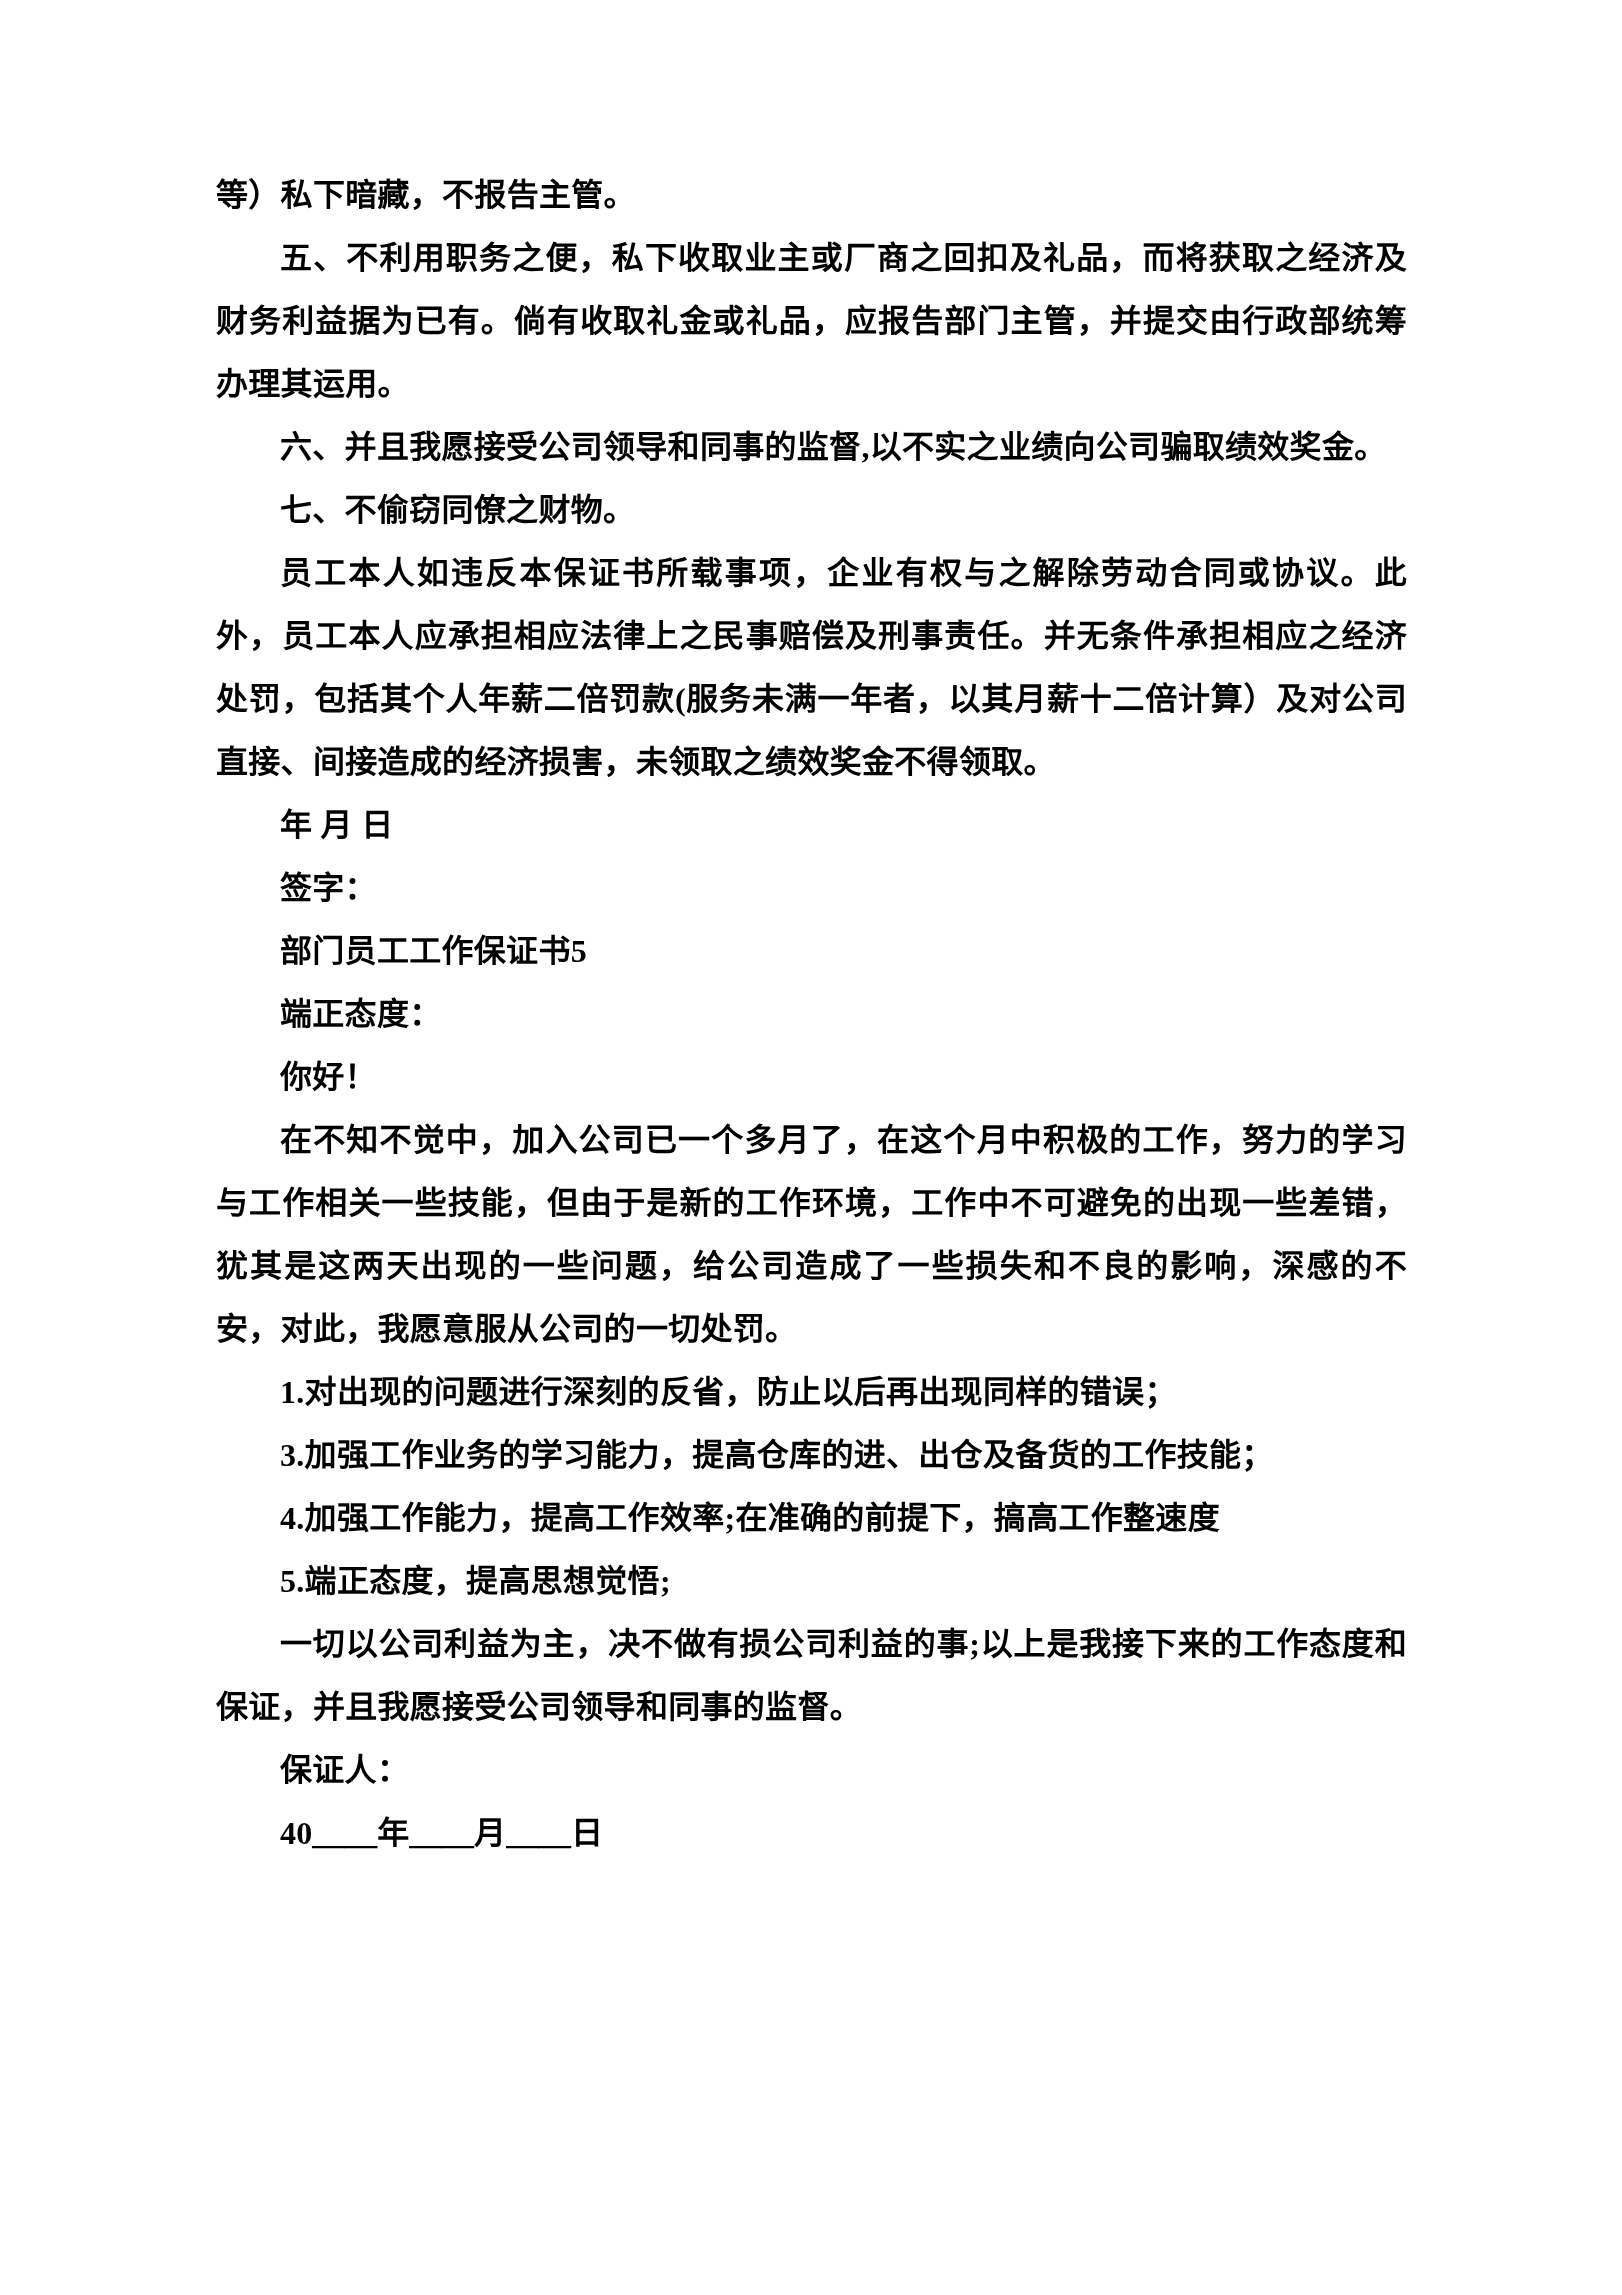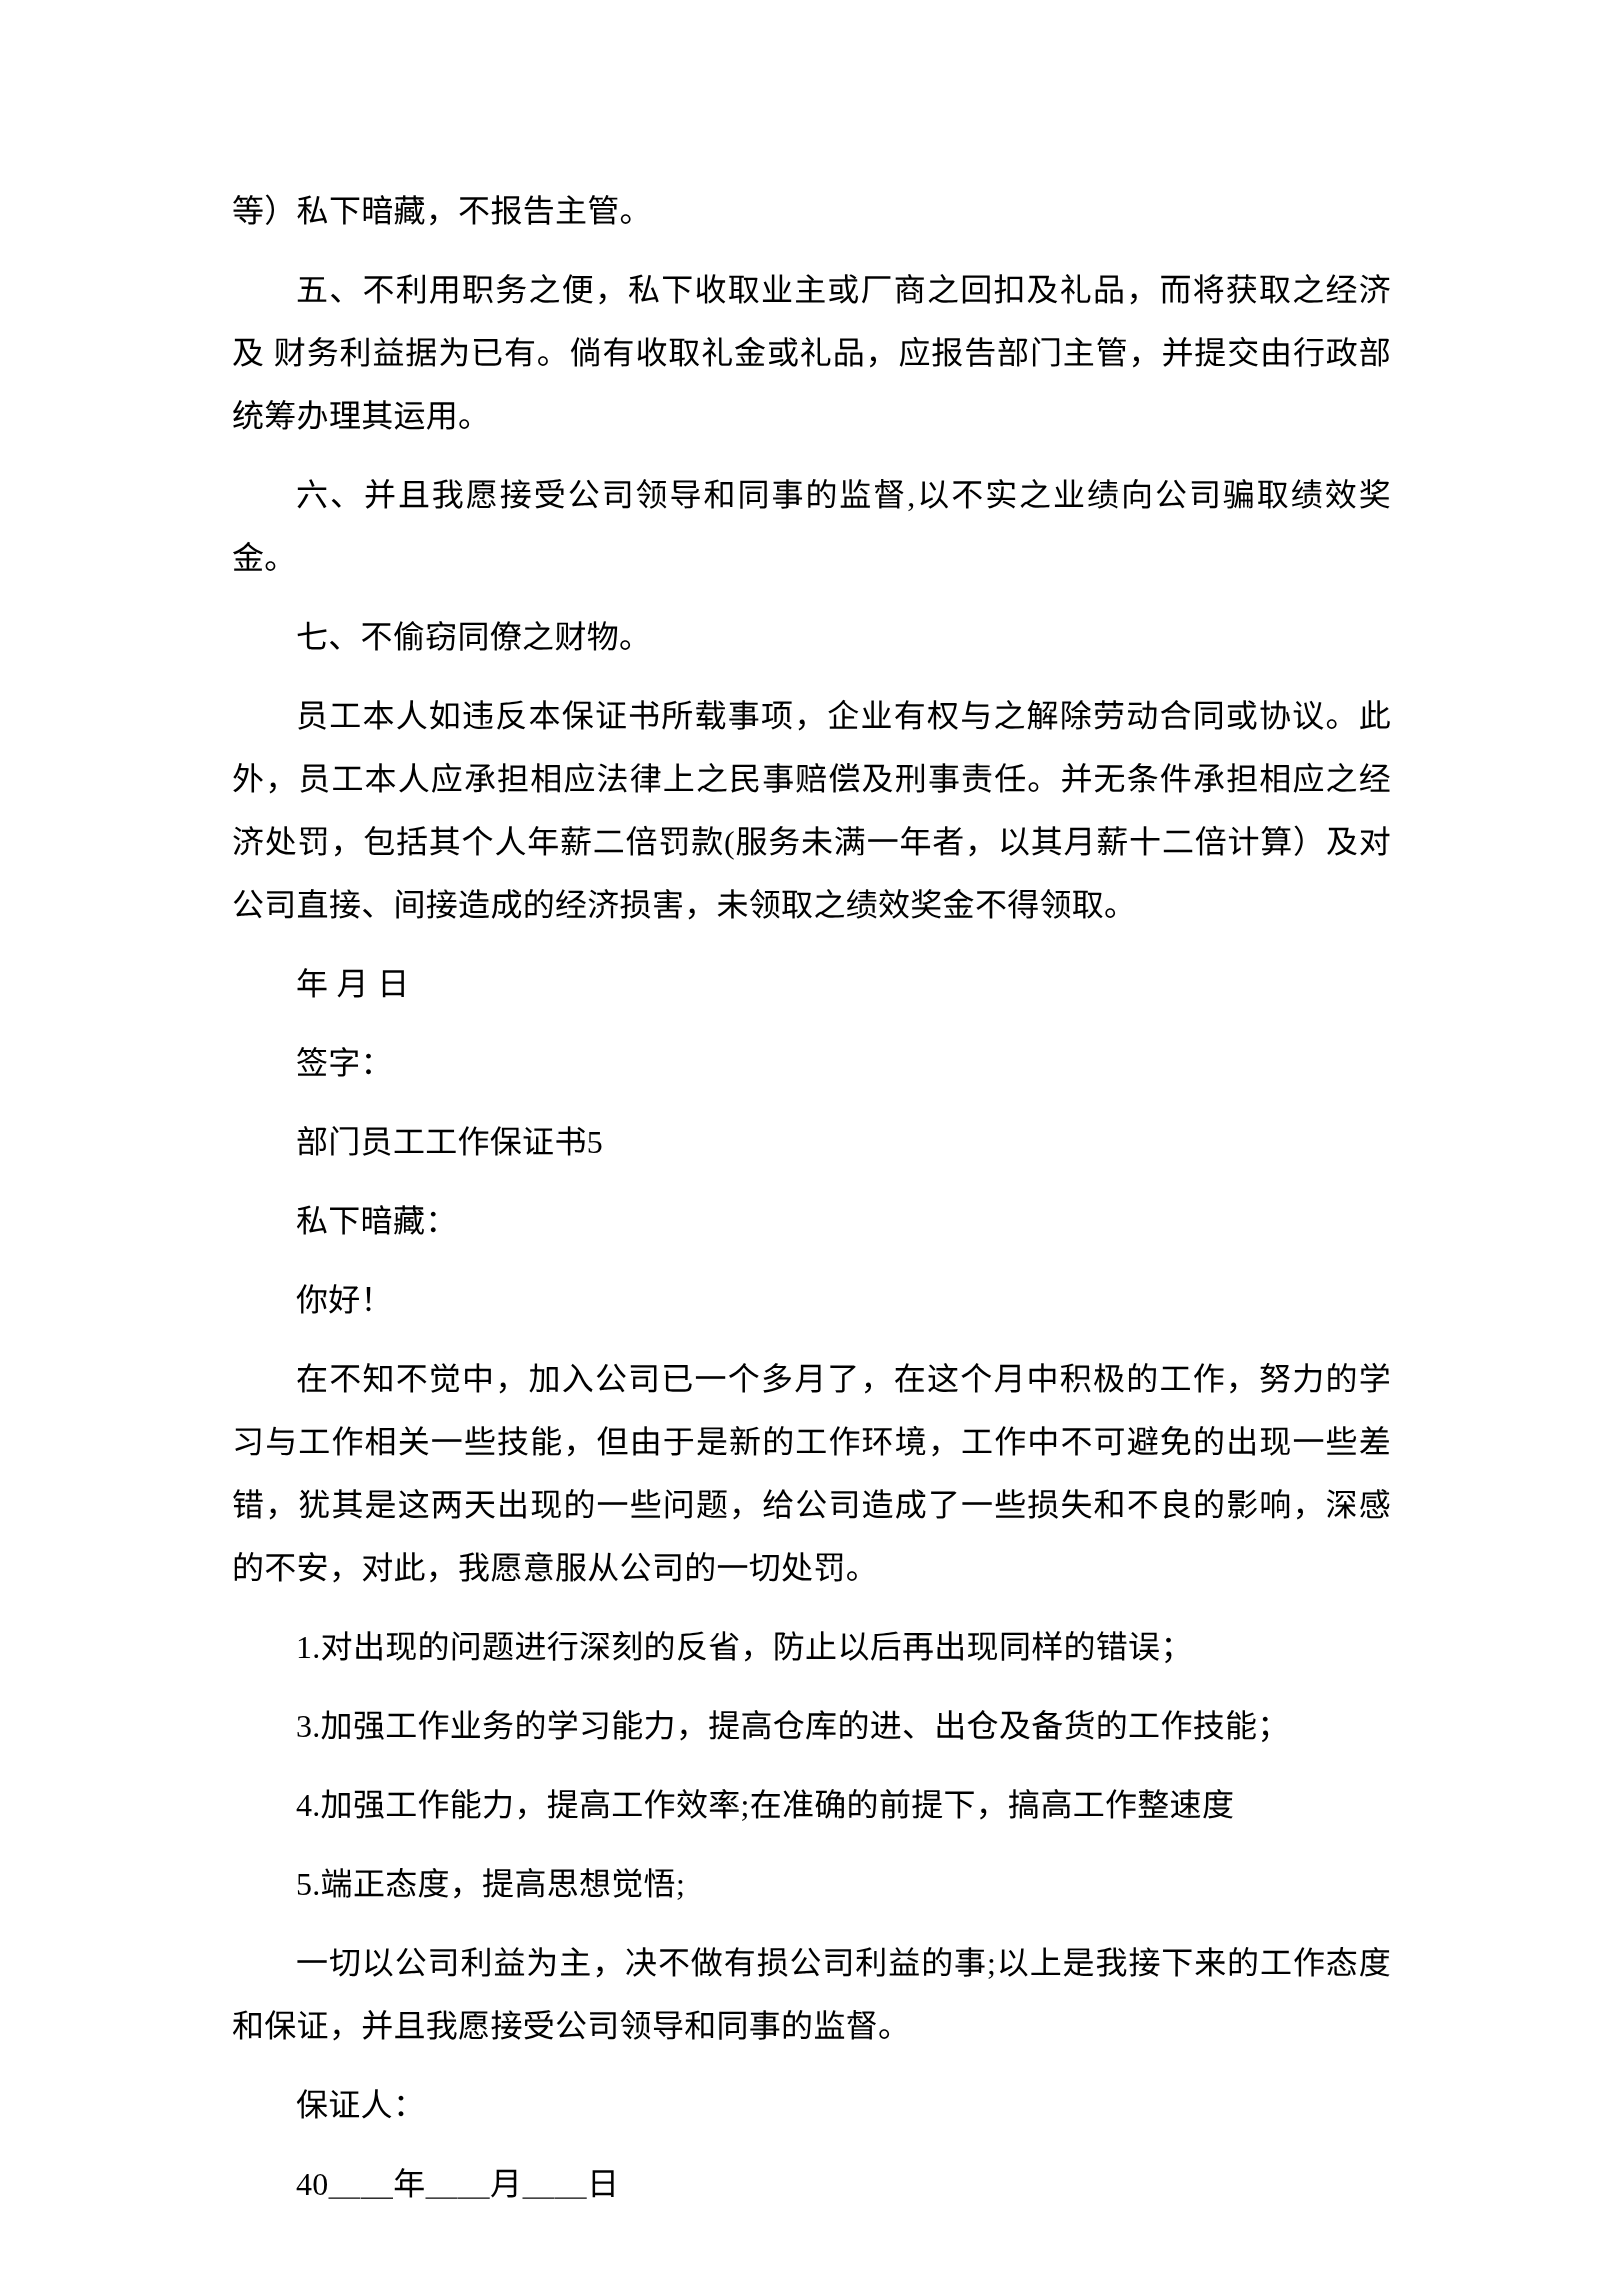--- a/index.html
+++ b/index.html
@@ -24,22 +24,23 @@
     background: #ffffff;
   }
   .doc-body {
     font-size: 32px;
     line-height: 63px;
     letter-spacing: 0.3px;
     text-align: justify;
     text-justify: inter-ideograph;
   }
   p {
-    margin: 16px;
+    margin: 0;
     padding: 0;
+    font-weight: bold;
   }
   .para {
     text-indent: 2em;
   }
   .para-flush {
     text-indent: 0;
   }
 </style>
 </head>
 <body>
@@ -48,21 +49,21 @@
   <div class="doc-body">
 
     <p class="para-flush">等）私下暗藏，不报告主管。</p>
     <p class="para">五、不利用职务之便，私下收取业主或厂商之回扣及礼品，而将获取之经济及 财务利益据为已有。倘有收取礼金或礼品，应报告部门主管，并提交由行政部统筹办理其运用。</p>
     <p class="para">六、并且我愿接受公司领导和同事的监督,以不实之业绩向公司骗取绩效奖金。</p>
     <p class="para">七、不偷窃同僚之财物。</p>
     <p class="para">员工本人如违反本保证书所载事项，企业有权与之解除劳动合同或协议。此外，员工本人应承担相应法律上之民事赔偿及刑事责任。并无条件承担相应之经济处罚，包括其个人年薪二倍罚款(服务未满一年者，以其月薪十二倍计算）及对公司直接、间接造成的经济损害，未领取之绩效奖金不得领取。</p>
     <p class="para">年  月  日</p>
     <p class="para">签字：</p>
     <p class="para">部门员工工作保证书5</p>
-    <p class="para">私下暗藏：</p>
+    <p class="para">端正态度：</p>
     <p class="para">你好！</p>
     <p class="para">在不知不觉中，加入公司已一个多月了，在这个月中积极的工作，努力的学习与工作相关一些技能，但由于是新的工作环境，工作中不可避免的出现一些差错，犹其是这两天出现的一些问题，给公司造成了一些损失和不良的影响，深感的不安，对此，我愿意服从公司的一切处罚。</p>
     <p class="para">1.对出现的问题进行深刻的反省，防止以后再出现同样的错误；</p>
     <p class="para">3.加强工作业务的学习能力，提高仓库的进、出仓及备货的工作技能；</p>
     <p class="para">4.加强工作能力，提高工作效率;在准确的前提下，搞高工作整速度</p>
     <p class="para">5.端正态度，提高思想觉悟;</p>
     <p class="para">一切以公司利益为主，决不做有损公司利益的事;以上是我接下来的工作态度和保证，并且我愿接受公司领导和同事的监督。</p>
     <p class="para">保证人：</p>
     <p class="para">40＿＿年＿＿月＿＿日</p>
 

